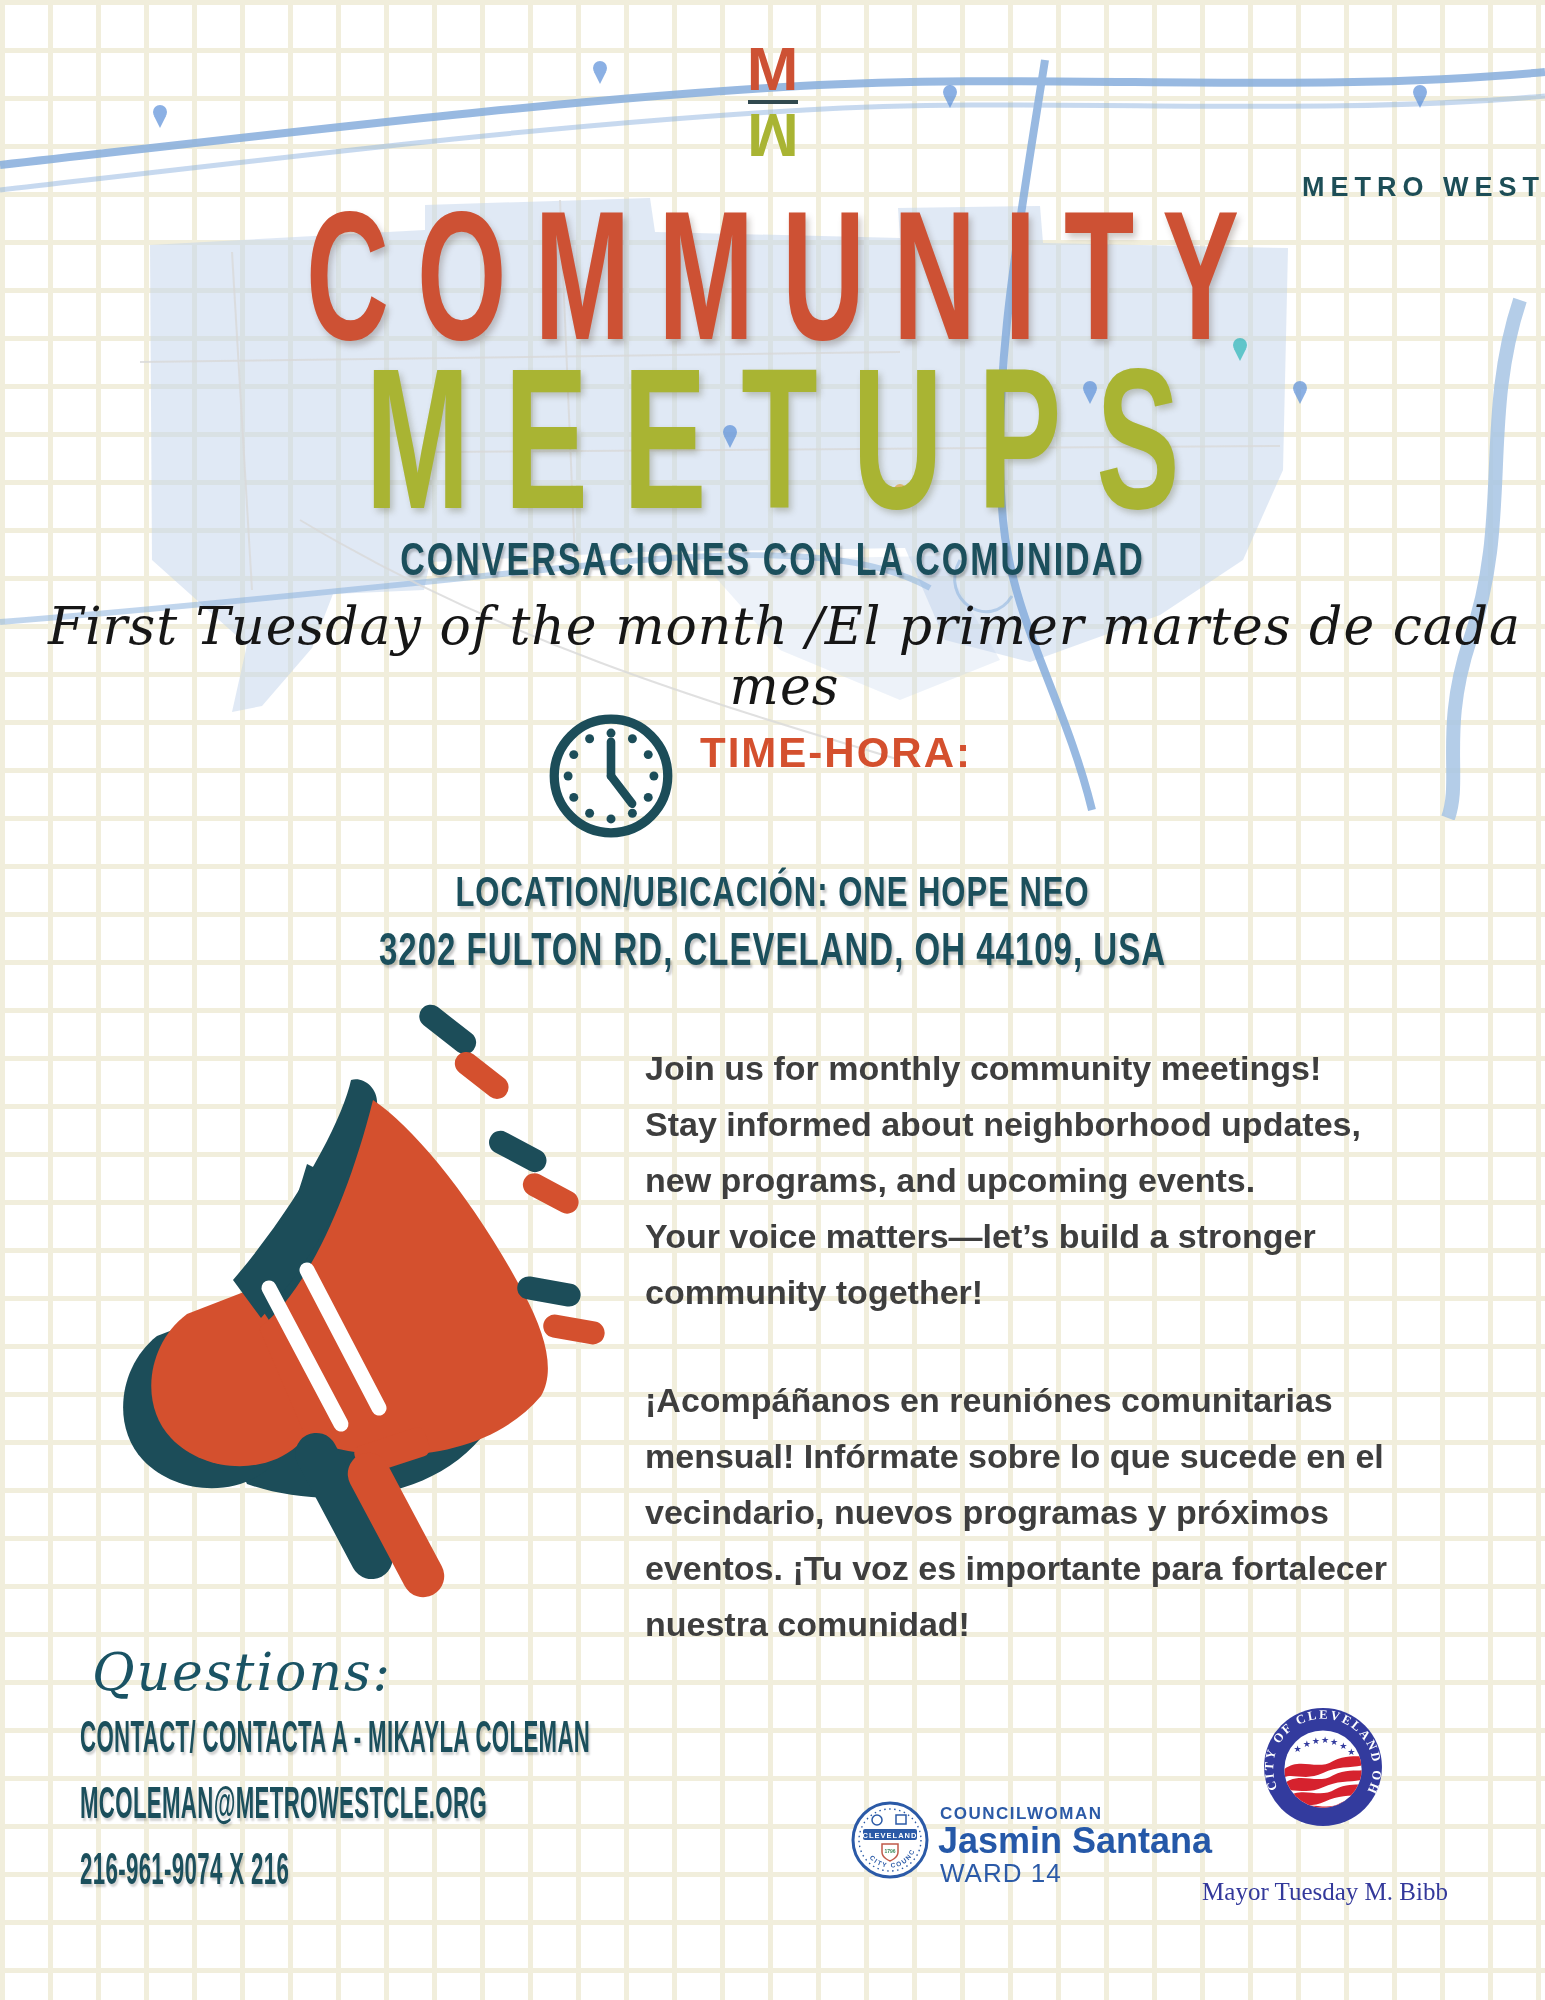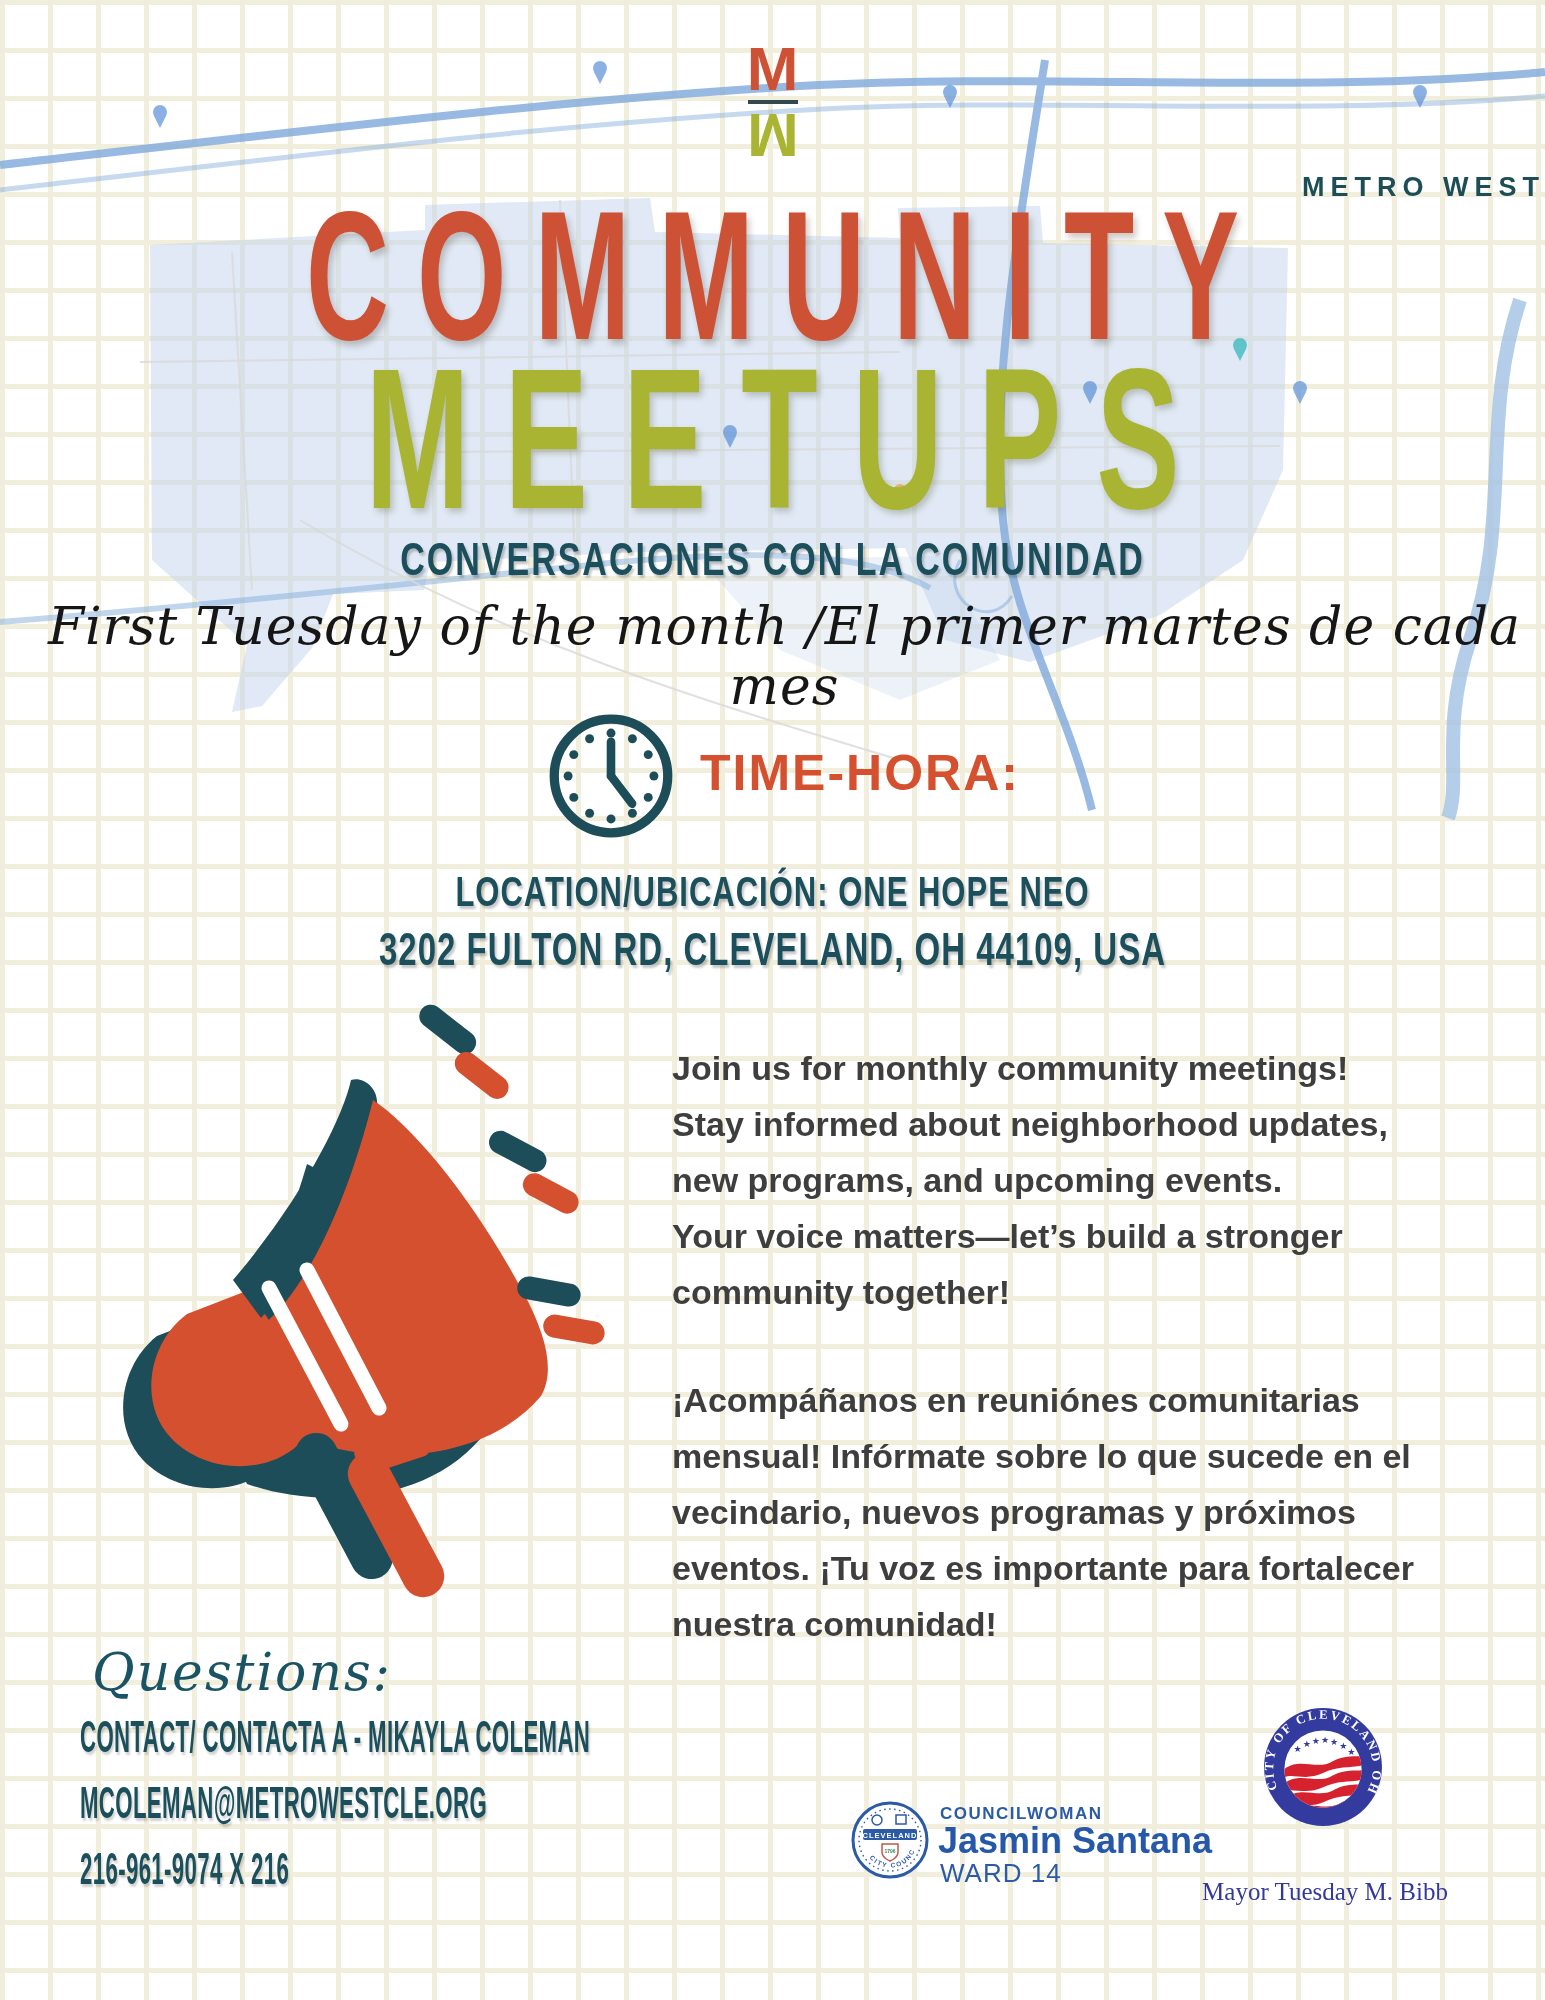--- a/index.html
+++ b/index.html
@@ -41,37 +41,37 @@
   .subtitle{left:0;top:536px;width:1545px;text-align:center;
     font-size:34px;font-weight:700;letter-spacing:2px;color:#1b4f5c;line-height:1;
     transform:scaleY(1.35);transform-origin:top center;
     text-shadow:2px 2px 2px rgba(0,0,0,.22);}
 
   .script-line{left:12px;top:596px;width:1545px;text-align:center;
     font-family:"DejaVu Serif",serif;font-style:italic;font-size:52px;color:#161616;letter-spacing:1px;}
 
   
   #clock-icon{left:545px;top:710px;}
-  .time-label{left:700px;top:744px;font-size:50px;font-weight:700;letter-spacing:2px;color:#d4502e;}
+  .time-label{left:700px;top:729px;font-size:42px;font-weight:700;letter-spacing:2px;color:#d4502e;}
   .time-value{left:700px;top:772px;font-size:41px;font-weight:700;letter-spacing:2px;color:#d4502e;}
 
   
   .loc1{left:0;top:870px;width:1545px;text-align:center;font-size:31px;font-weight:700;
     letter-spacing:1px;color:#1b4f5c;line-height:1;transform:scaleY(1.4);transform-origin:top center;
     text-shadow:2px 2px 2px rgba(0,0,0,.22);}
   .loc2{left:0;top:926px;width:1545px;text-align:center;font-size:33px;font-weight:700;
     letter-spacing:1px;color:#1b4f5c;line-height:1;transform:scaleY(1.4);transform-origin:top center;
     text-shadow:2px 2px 2px rgba(0,0,0,.22);}
 
   
   #megaphone{left:55px;top:988px;}
 
   
   .para{left:645px;width:820px;font-size:34px;font-weight:700;line-height:56px;color:#3e3e3e;
-    white-space:pre-line;letter-spacing:0px;margin-left:27px;}
+    white-space:pre-line;letter-spacing:0px;}
   .para-en{top:1040px;}
   .para-es{top:1372px;}
 
   
   .questions{left:92px;top:1642px;font-family:"DejaVu Serif",serif;font-style:italic;
     font-size:52px;color:#1a5364;letter-spacing:2px;}
   .contact-line{left:80px;font-size:30px;font-weight:700;letter-spacing:.5px;color:#1b4f5c;
     line-height:1;transform:scale(.74,1.5);transform-origin:left top;white-space:nowrap;
     text-shadow:2px 2px 2px rgba(0,0,0,.18);}
   .contact-1{top:1714px;}

